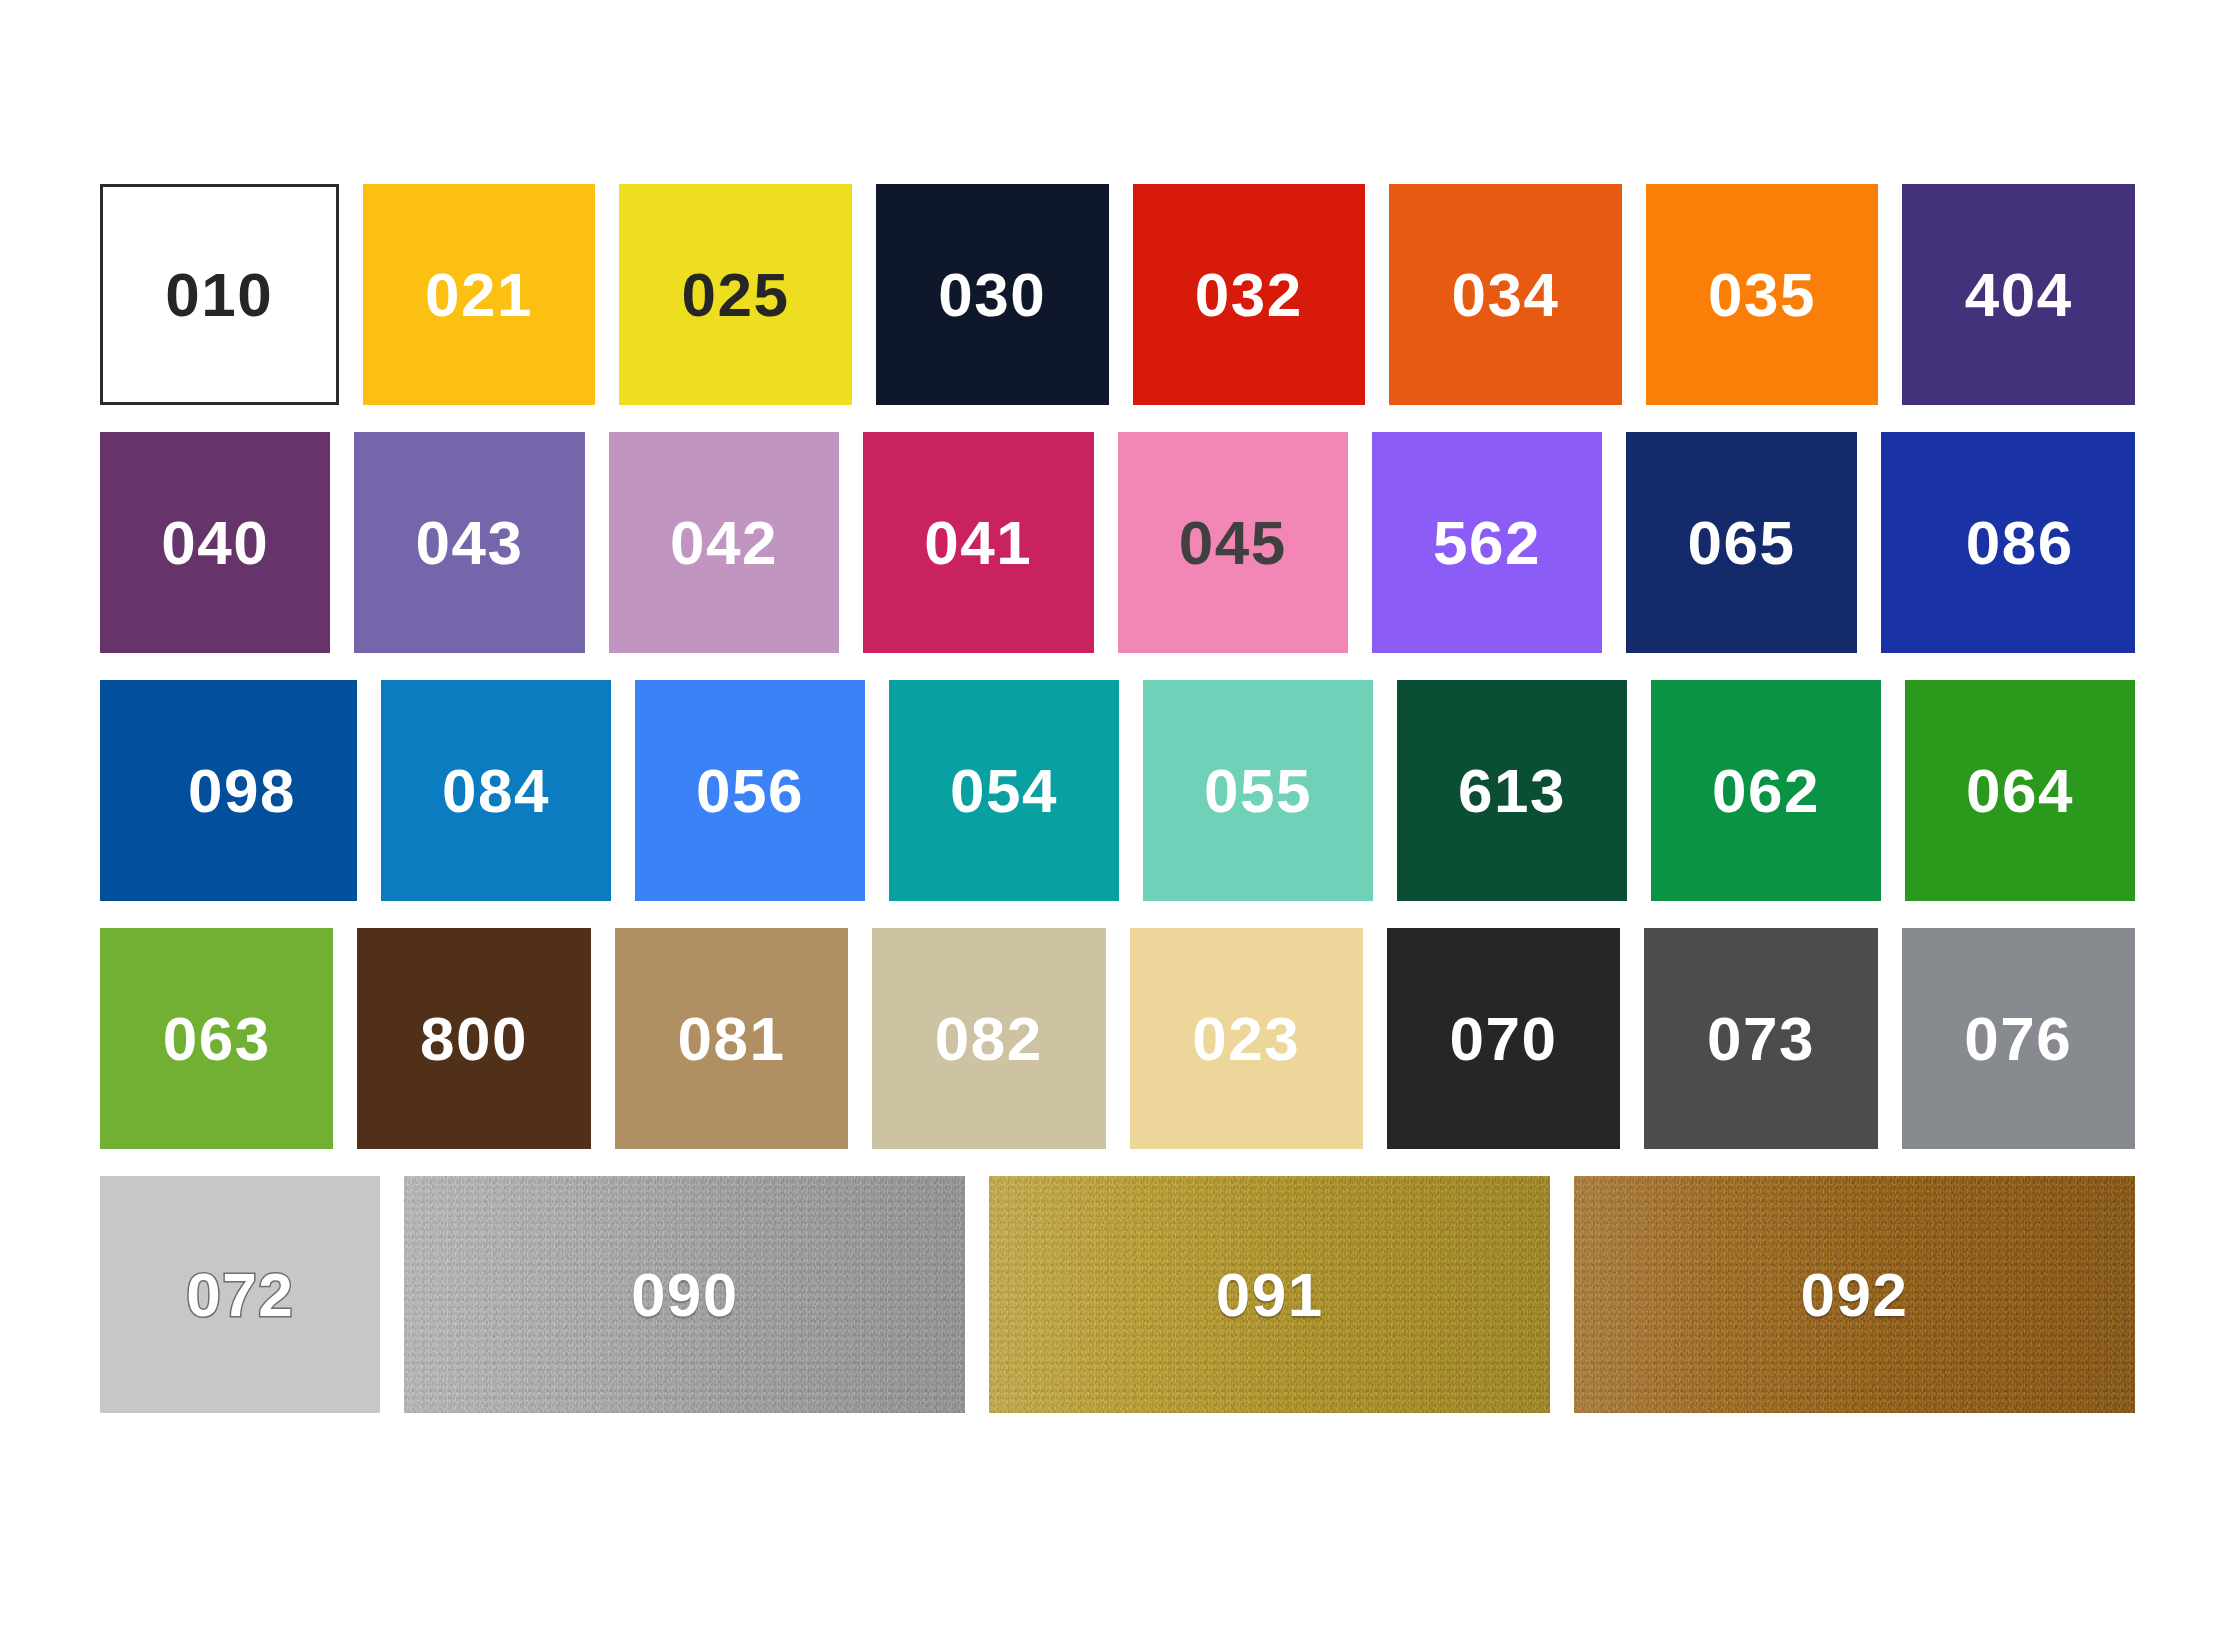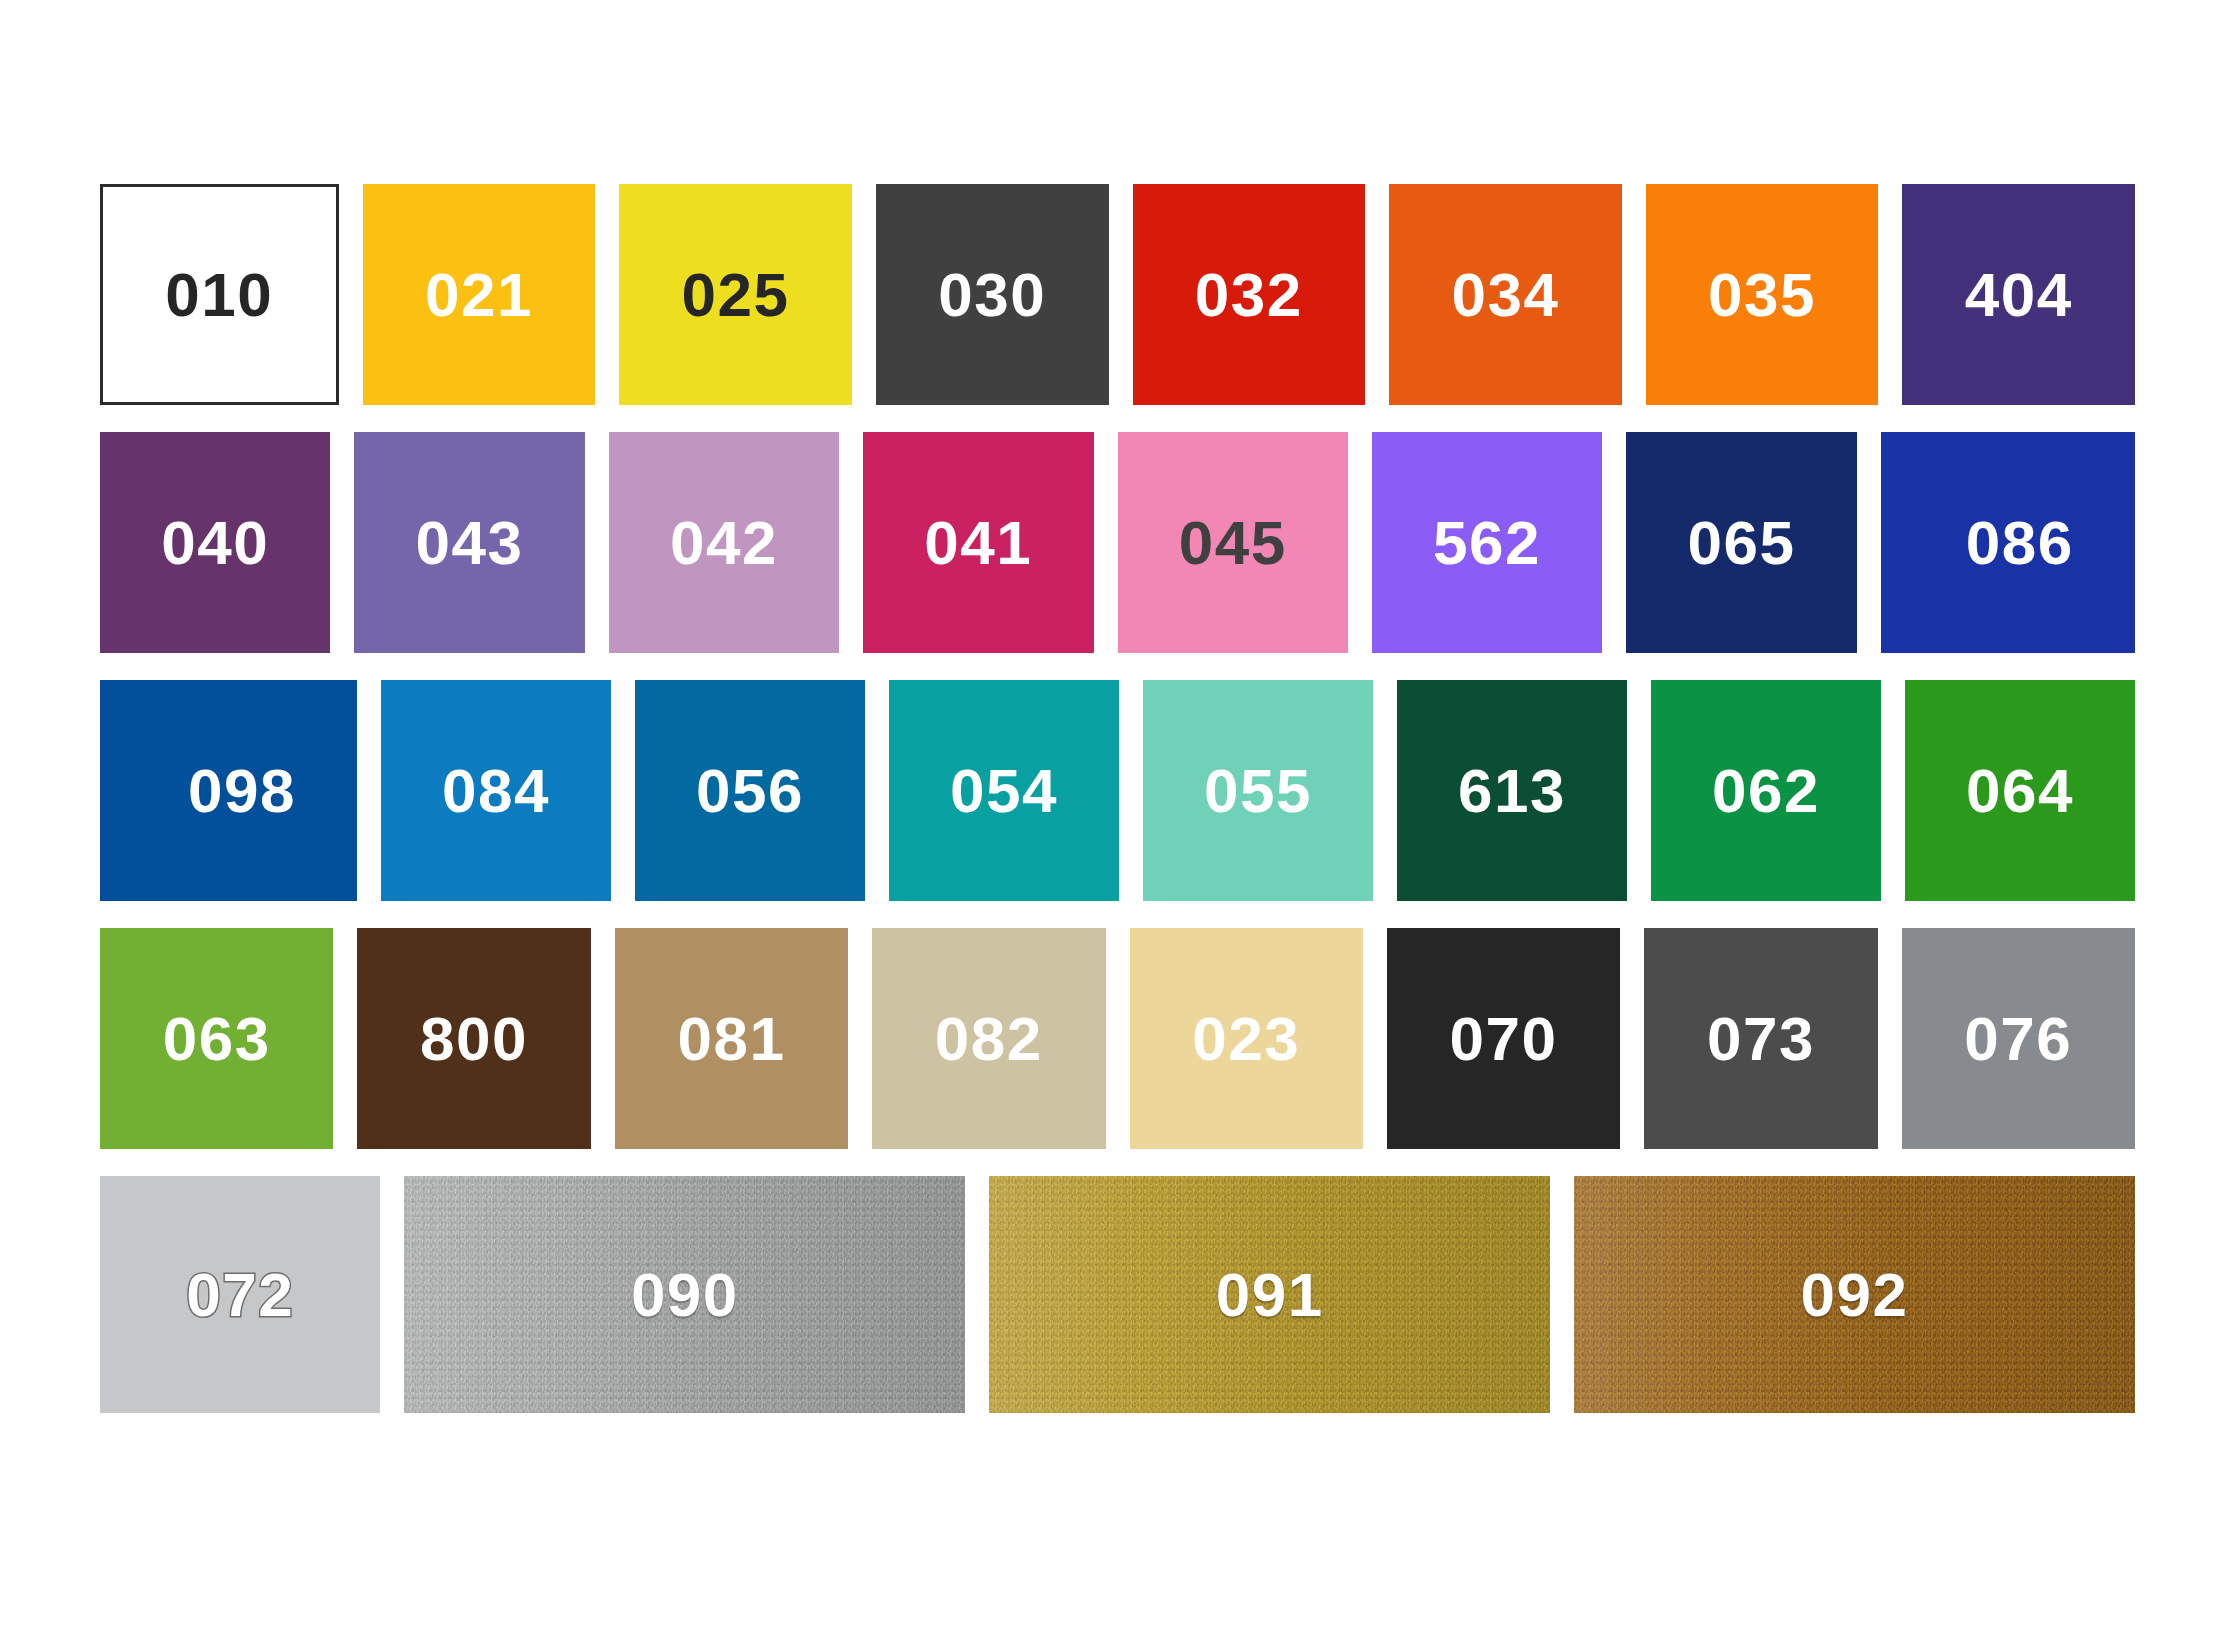--- a/index.html
+++ b/index.html
@@ -136,21 +136,21 @@
       <div class="swatch-row">
         <div class="swatch outlined" style="background: rgb(255, 255, 255); flex: 1 1 0px;">
           <span class="swatch-label label-dark" style="color: rgb(38, 38, 38);">010</span>
         </div>
         <div class="swatch" style="background: rgb(252, 192, 19); flex: 1 1 0px;">
           <span class="swatch-label label-light" style="color: rgb(255, 255, 255);">021</span>
         </div>
         <div class="swatch" style="background: rgb(237, 223, 32); flex: 1 1 0px;">
           <span class="swatch-label label-dark" style="color: rgb(38, 38, 38);">025</span>
         </div>
-        <div class="swatch" style="background: #404040; flex: 1 1 0px; justify-content: center;">
+        <div class="swatch" style="background: #0f172a; flex: 1 1 0px; justify-content: center;">
           <span class="swatch-label label-light" style="color: rgb(255, 255, 255);">030</span>
         </div>
         <div class="swatch" style="background: rgb(216, 26, 10); flex: 1 1 0px;">
           <span class="swatch-label label-light" style="color: rgb(255, 255, 255);">032</span>
         </div>
         <div class="swatch" style="background: rgb(230, 90, 18); flex: 1 1 0px;">
           <span class="swatch-label label-light" style="color: rgb(255, 255, 255);">034</span>
         </div>
         <div class="swatch" style="background: rgb(250, 127, 9); flex: 1 1 0px;">
           <span class="swatch-label label-light" style="color: rgb(255, 255, 255);">035</span>
@@ -185,21 +185,21 @@
           <span class="swatch-label label-light" style="color: rgb(255, 255, 255);">086</span>
         </div>
       </div>
       <div class="swatch-row">
         <div class="swatch" style="background: rgb(2, 80, 155); flex: 1 1 0px; padding-left: 27px;">
           <span class="swatch-label label-light" style="color: rgb(255, 255, 255);">098</span>
         </div>
         <div class="swatch" style="background: rgb(11, 124, 192); flex: 1 1 0px;">
           <span class="swatch-label label-light" style="color: rgb(255, 255, 255);">084</span>
         </div>
-        <div class="swatch" style="background: #0369a1; flex: 1 1 0px; justify-content: center;">
+        <div class="swatch" style="background: #3b82f6; flex: 1 1 0px; justify-content: center;">
           <span class="swatch-label label-light" style="color: rgb(255, 255, 255);">056</span>
         </div>
         <div class="swatch" style="background: rgb(9, 160, 162); flex: 1 1 0px;">
           <span class="swatch-label label-light" style="color: rgb(255, 255, 255);">054</span>
         </div>
         <div class="swatch" style="background: rgb(111, 210, 184); flex: 1 1 0px;">
           <span class="swatch-label label-light" style="color: rgb(255, 255, 255);">055</span>
         </div>
         <div class="swatch" style="background: rgb(10, 78, 52); flex: 1 1 0px;">
           <span class="swatch-label label-light" style="color: rgb(255, 255, 255);">613</span>

